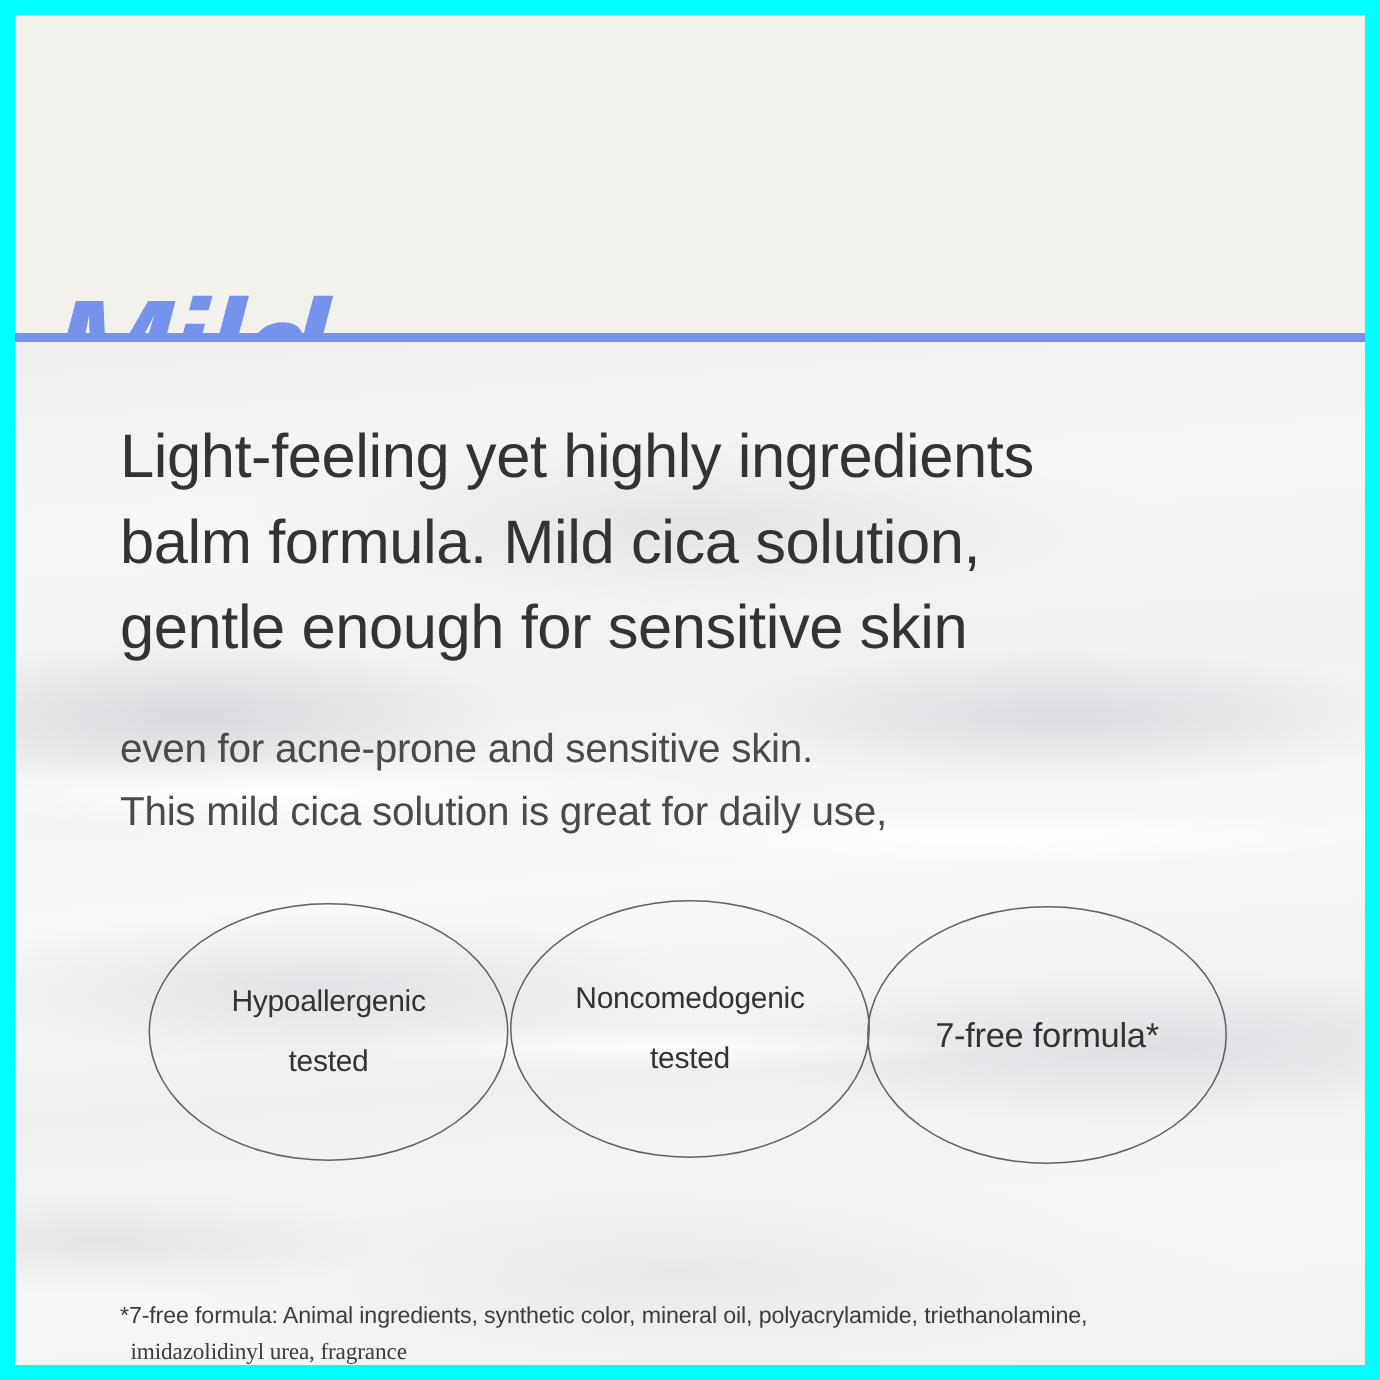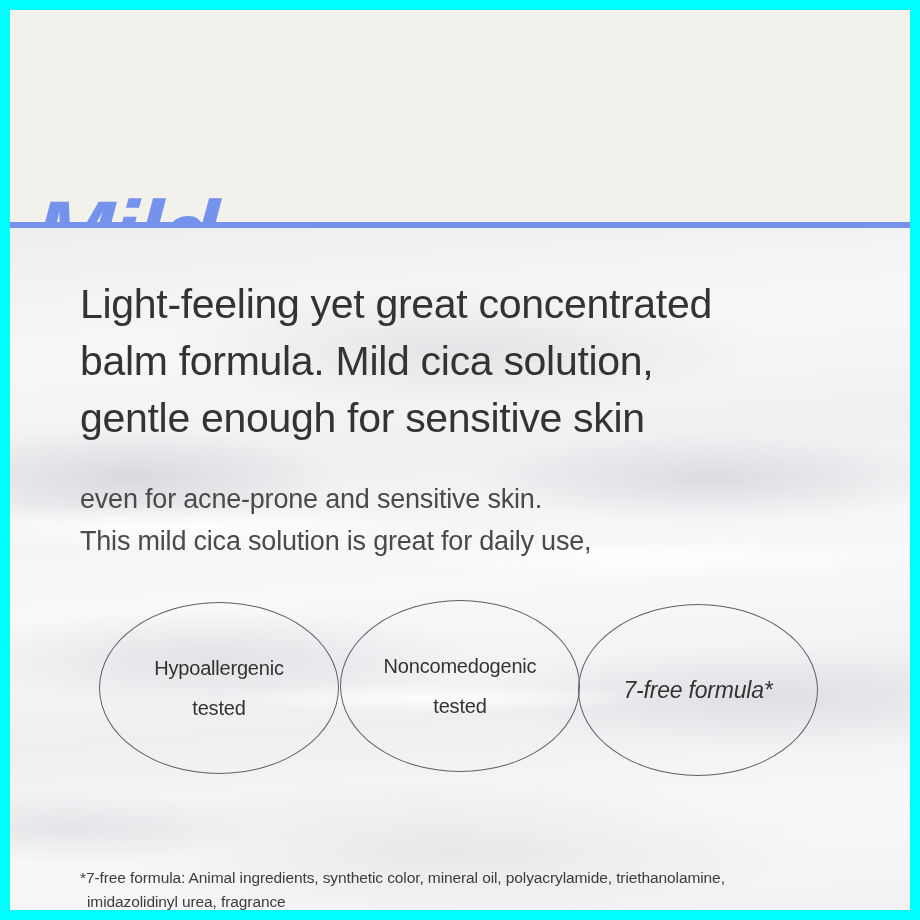--- a/index.html
+++ b/index.html
@@ -96,51 +96,51 @@
   .badge .btext{
     font-size:20px;
     line-height:40px;
     color:#333333;
     letter-spacing:-.2px;
     width:230px;
   }
   .badge .bl{display:block;}
   #badge-0{left:89px;top:6px;}
   #badge-1{left:330px;top:4px;}
-  #badge-2{left:568px;top:8px;font-style:italic;}
+  #badge-2{left:568px;top:8px;}
   #badge-2 .btext{font-size:23px;}
 
   
   #footnote{
     position:absolute;left:70px;top:598px;width:810px;
     font-size:15.5px;line-height:24px;
     color:#3c3c3c;
     letter-spacing:-.1px;
     margin-top:40px;
   }
   #footnote .fline{display:block;}
-  #footnote .fline.indent{padding-left:7px;}
+  #footnote .fline.indent{padding-left:7px;font-family:Liberation Serif, serif;}
 </style>
 </head>
 <body>
 
 <div id="frame">
 
   <div id="header">
     <div id="title">
       <span class="tline">Mild</span>
       
     </div>
   </div>
   <div id="rule"></div>
 
   <div id="body">
 
     <div id="headline">
-      <span class="hline">Light-feeling yet great concentrated</span>
+      <span class="hline">Light-feeling yet highly ingredients</span>
       <span class="hline">balm formula. Mild cica solution,</span>
       <span class="hline">gentle enough for sensitive skin</span>
     </div>
 
     <div id="subcopy">
       <span class="sline">even for acne-prone and sensitive skin.</span>
       <span class="sline">This mild cica solution is great for daily use,</span>
     </div>
 
     <div id="badges">

